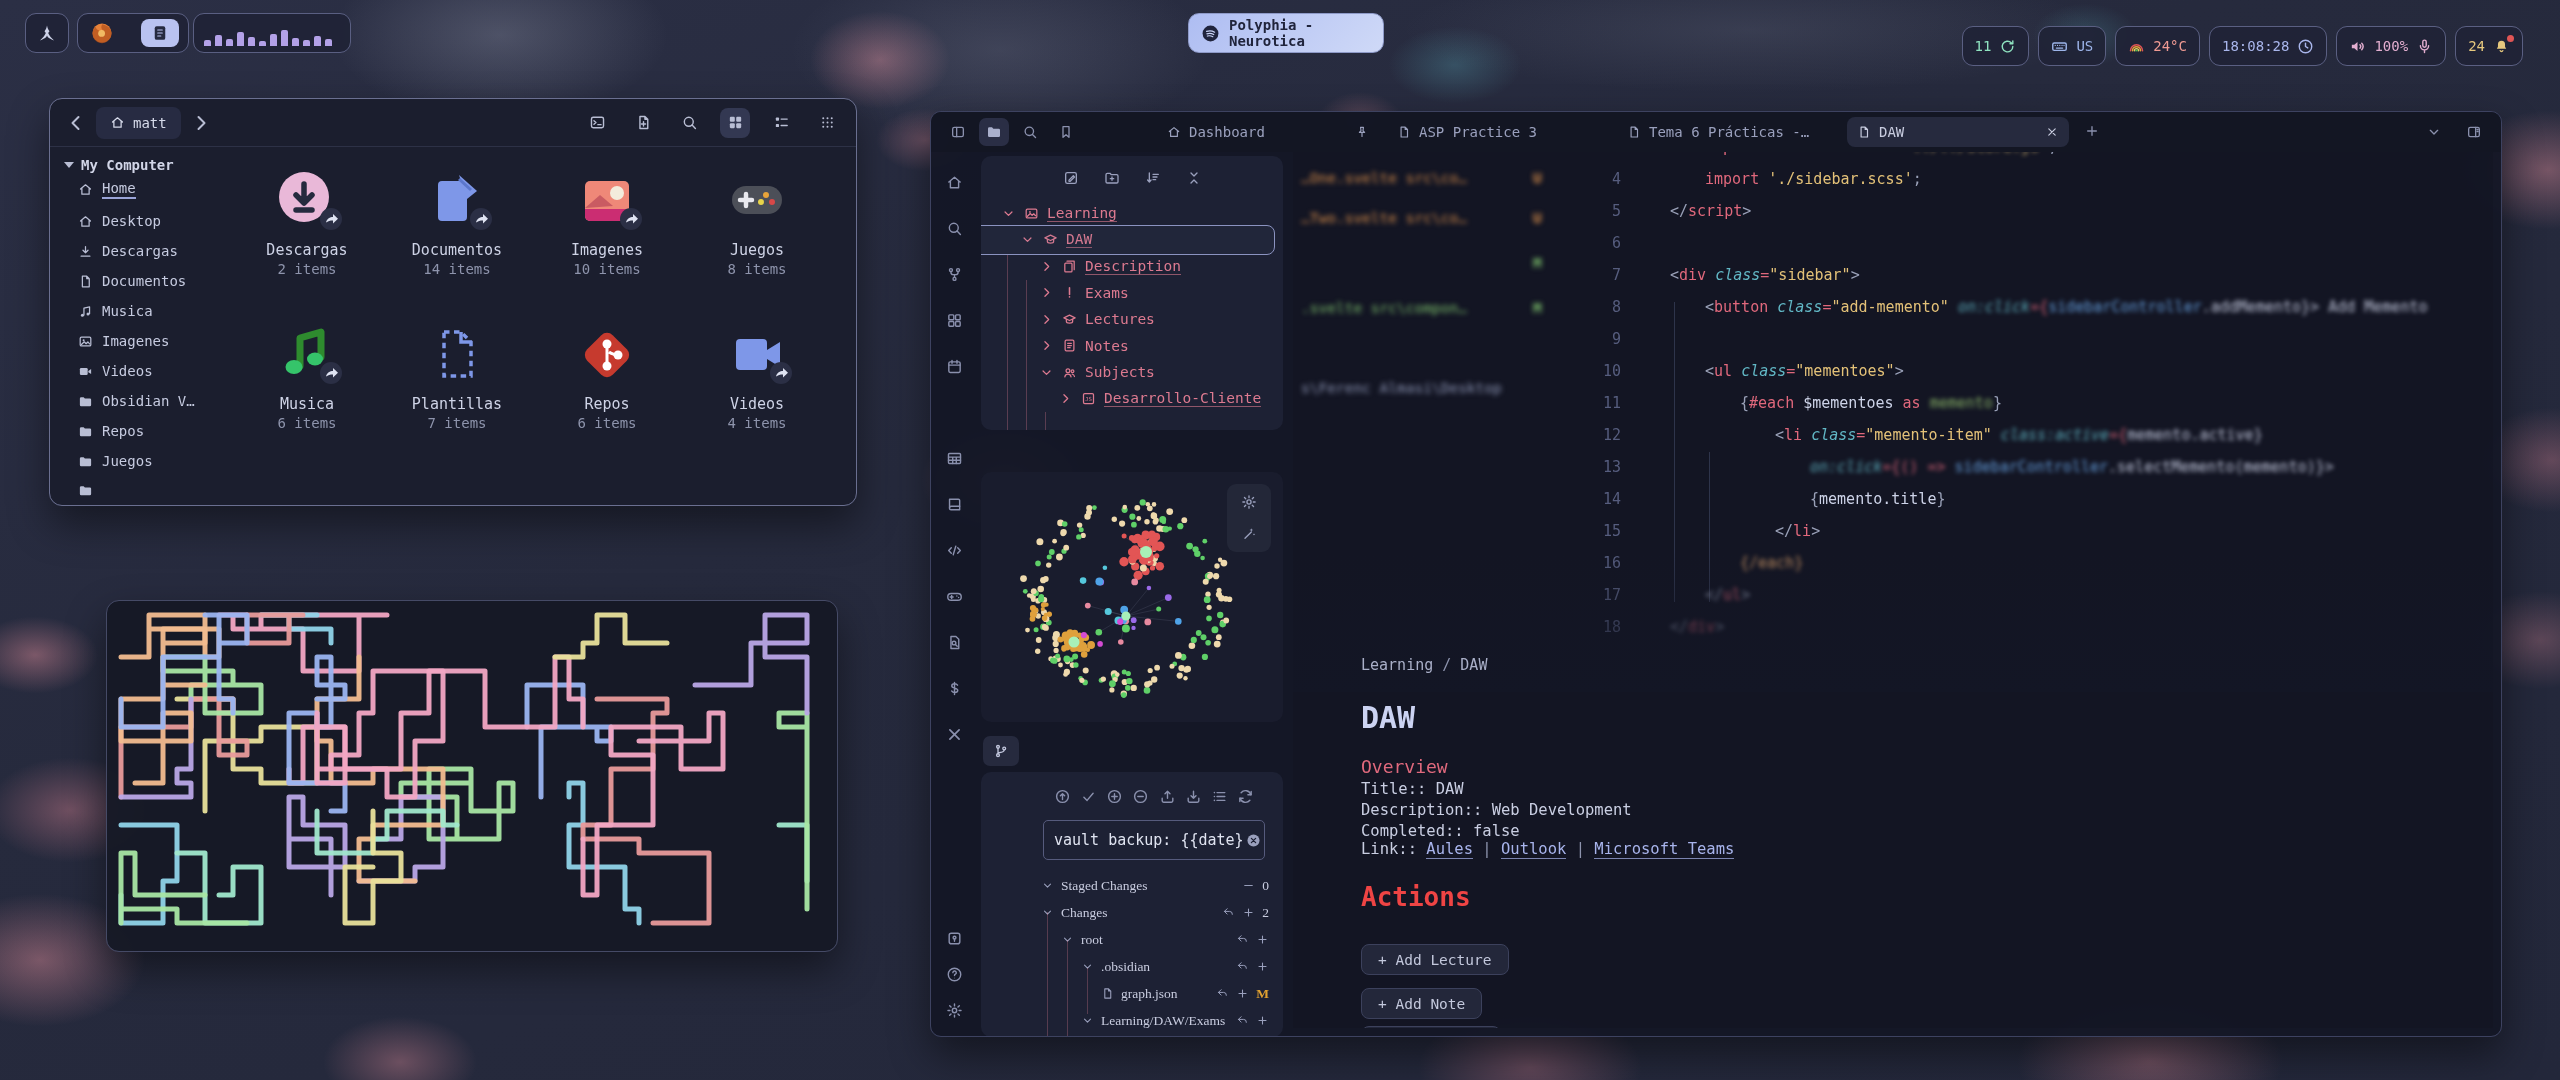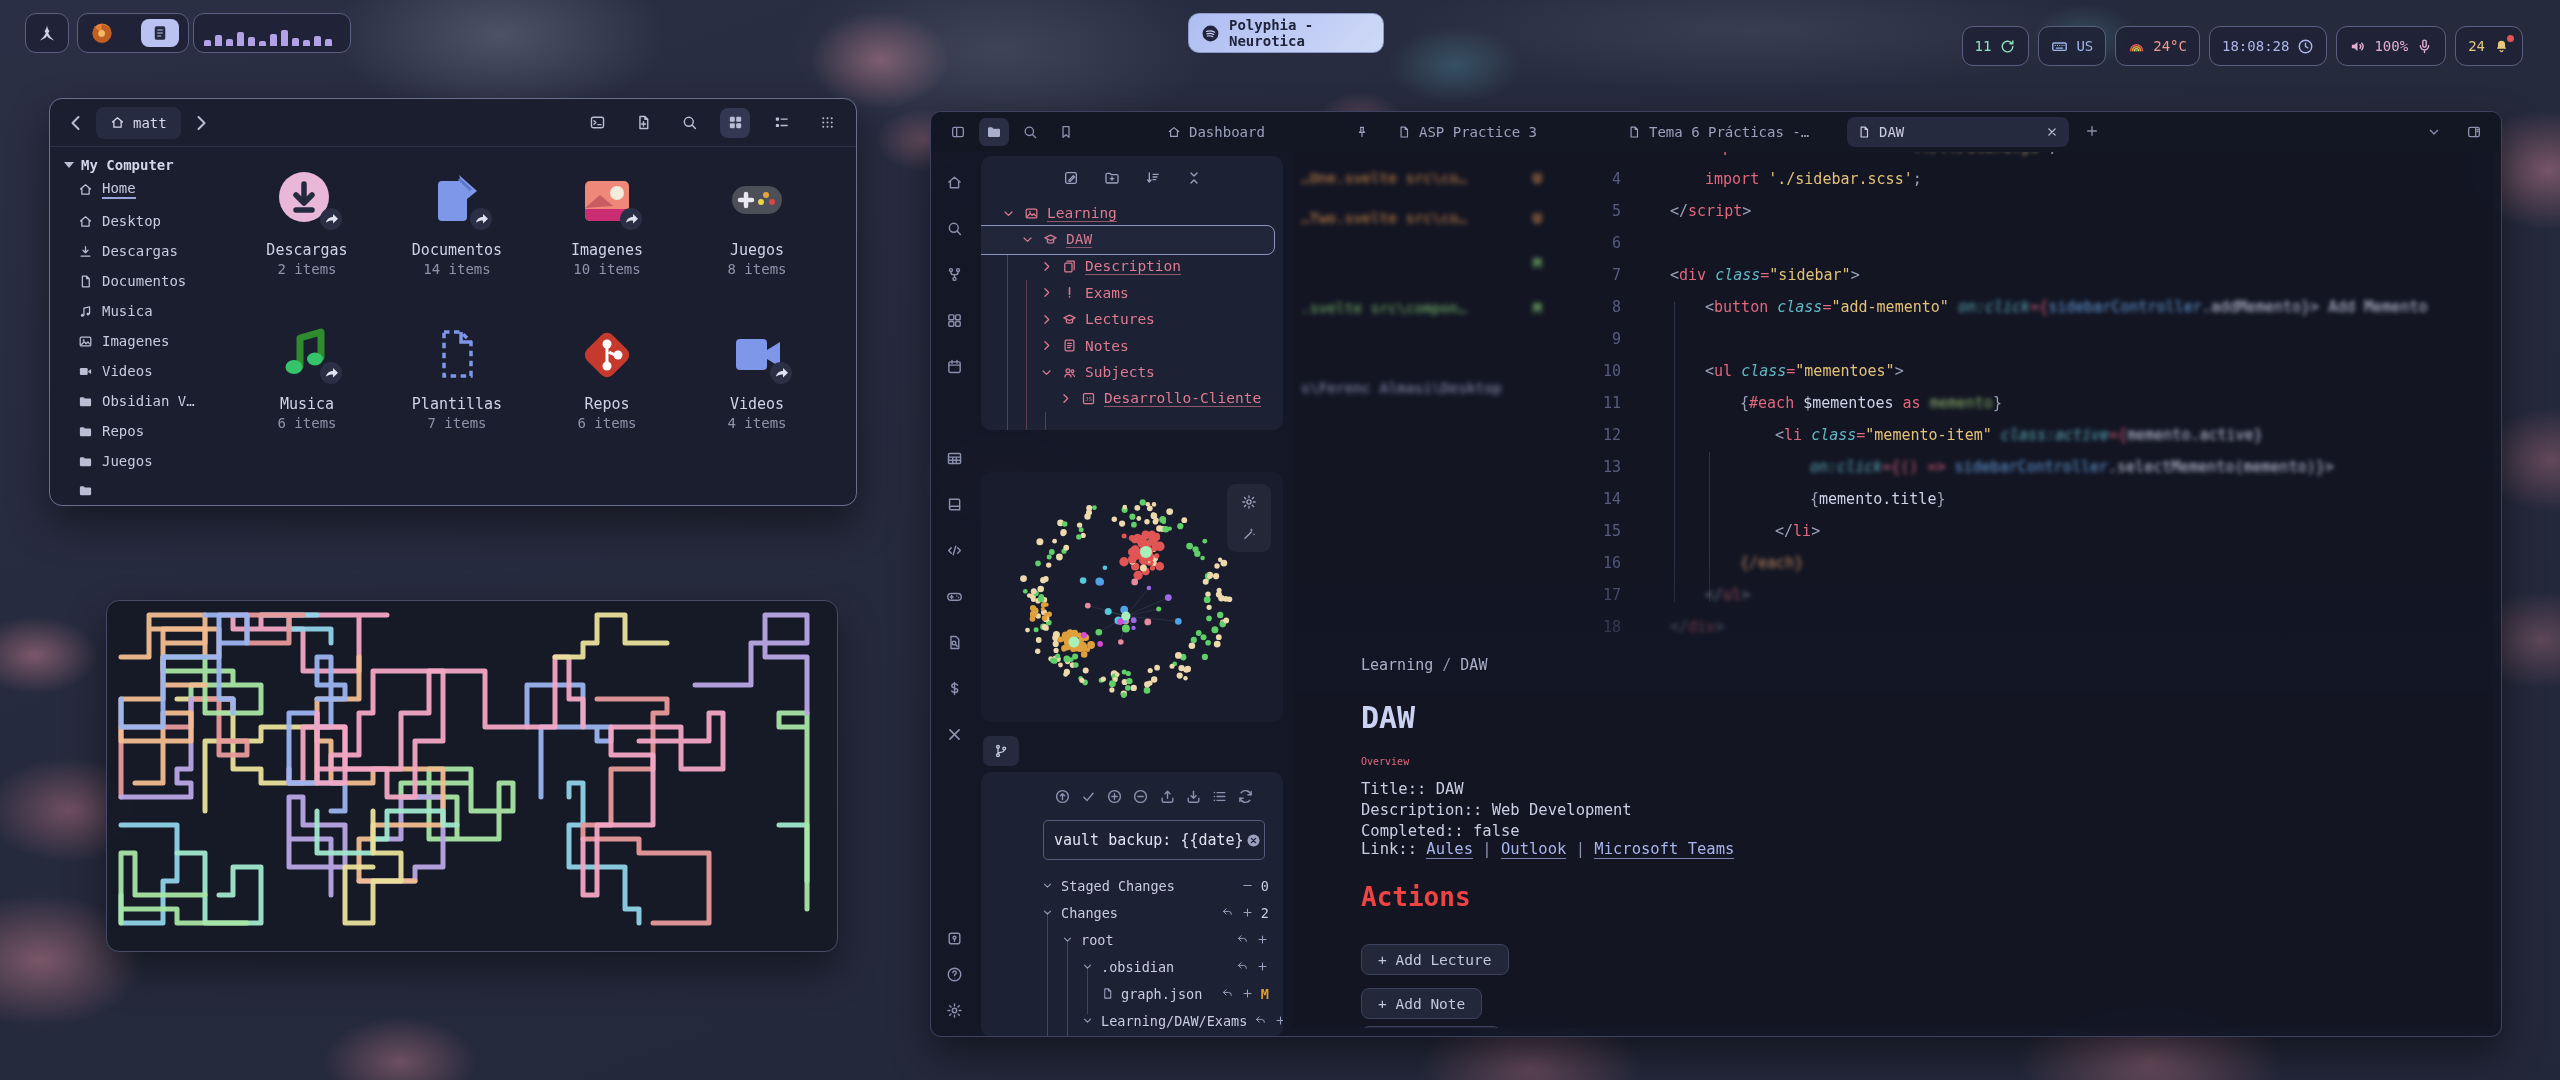--- a/index.html
+++ b/index.html
@@ -129,21 +129,21 @@
   .obs-git { left:50px; top:660px; width:302px; height:265px; overflow:hidden;padding-left:44px; }
   .git-toolbar { display:flex; justify-content:space-between; padding:14px 26px 0; color:#9aa0bd; }
   .git-toolbar .obs-ibtn { width:22px; height:20px; }
   .git-toolbar .ic { width:17px; height:17px; }
   .git-input { margin:14px 18px 0; height:40px; border:1px solid #565b7d; border-radius:5px;
     display:flex; align-items:center; padding:0 10px; }
   .git-input input { flex:1; background:transparent; border:none; outline:none; color:#dfe3f0;
     font-family:inherit; font-size:15px; }
   .git-input .clear { width:17px; height:17px; color:#9aa0bd; }
   .git-rows { position:relative; margin-top:12px; font-size:13.5px; color:#c9cde0; }
-  .git-row { display:flex; align-items:center; gap:7px; height:27px; padding-right:14px; }
+  .git-row { display:flex; align-items:center; gap:7px; height:27px; padding-right:14px;font-family:Liberation Serif, serif; }
   .git-row .chev { width:10px; height:10px; color:#c7919e; flex:none; }
   .git-row .ic { width:13px; height:13px; color:#9aa0bd; }
   .git-row .acts { margin-left:auto; display:flex; align-items:center; gap:7px; color:#9aa0bd; }
   .git-row .acts .ic { width:13px; height:13px; }
   .git-row .badge-m { color:#e0a030; font-weight:bold; }
   .git-row .cnt { color:#c9cde0; }
   
   .obs-main { position:absolute; left:362px; top:40px; right:8px; bottom:8px; overflow:hidden;
     background:rgba(14,16,28,.25); }
   .codebg { position:absolute; inset:0; height:540px; }
@@ -160,21 +160,21 @@
   .code-line .lnum { position:absolute; left:288px; width:40px; text-align:right; color:#565d7e; }
   .code-line .ctext { position:absolute; }
   .tk-k { color:#e0687c; } .tk-s { color:#e3c178; } .tk-g { color:#8fba6a; }
   .tk-a { color:#62b8c6; font-style:italic; } .tk-p { color:#9aa1b8; }
   .tk-v { color:#cdd3e8; } .tk-f { color:#6aa7e8; } .tk-w { color:#d19a66; }
   .tk-blur { filter:blur(2.2px); opacity:.92; }
   .iguide { position:absolute; width:1px; background:rgba(70,78,110,.55); }
   .note { position:absolute; left:68px; top:0; width:760px; z-index:3; }
   .note-crumb { position:absolute; top:504px; font-size:15px; color:#a9afc8; }
   .note-title { position:absolute; top:548px; font-size:30px; font-weight:bold; color:#ccd3f2; }
-  .note-overview { position:absolute; top:604px; font-size:10px; color:#e0697d; }
+  .note-overview { position:absolute; top:604px; font-size:18px; color:#e0697d; }
   .note-prop { position:absolute; font-size:15.5px; color:#c9cee2; }
   .note-link-line { position:absolute; top:688px; font-size:15.5px; color:#c9cee2; }
   .note-link { color:#a8b4ec; border-bottom:1px solid rgba(168,180,236,.7); }
   .note-sep { color:#8d93ad; }
   .note-actions { position:absolute; top:730px; font-size:26px; font-weight:bold; color:#ef4444; }
   .note-btn { position:absolute; height:31px; background:#23273a; border:1px solid #3c415c;
     border-radius:8px; display:flex; align-items:center; padding:0 16px; font-size:14.5px; color:#c3c8dc; }
 </style>
 </head>
 <body>

